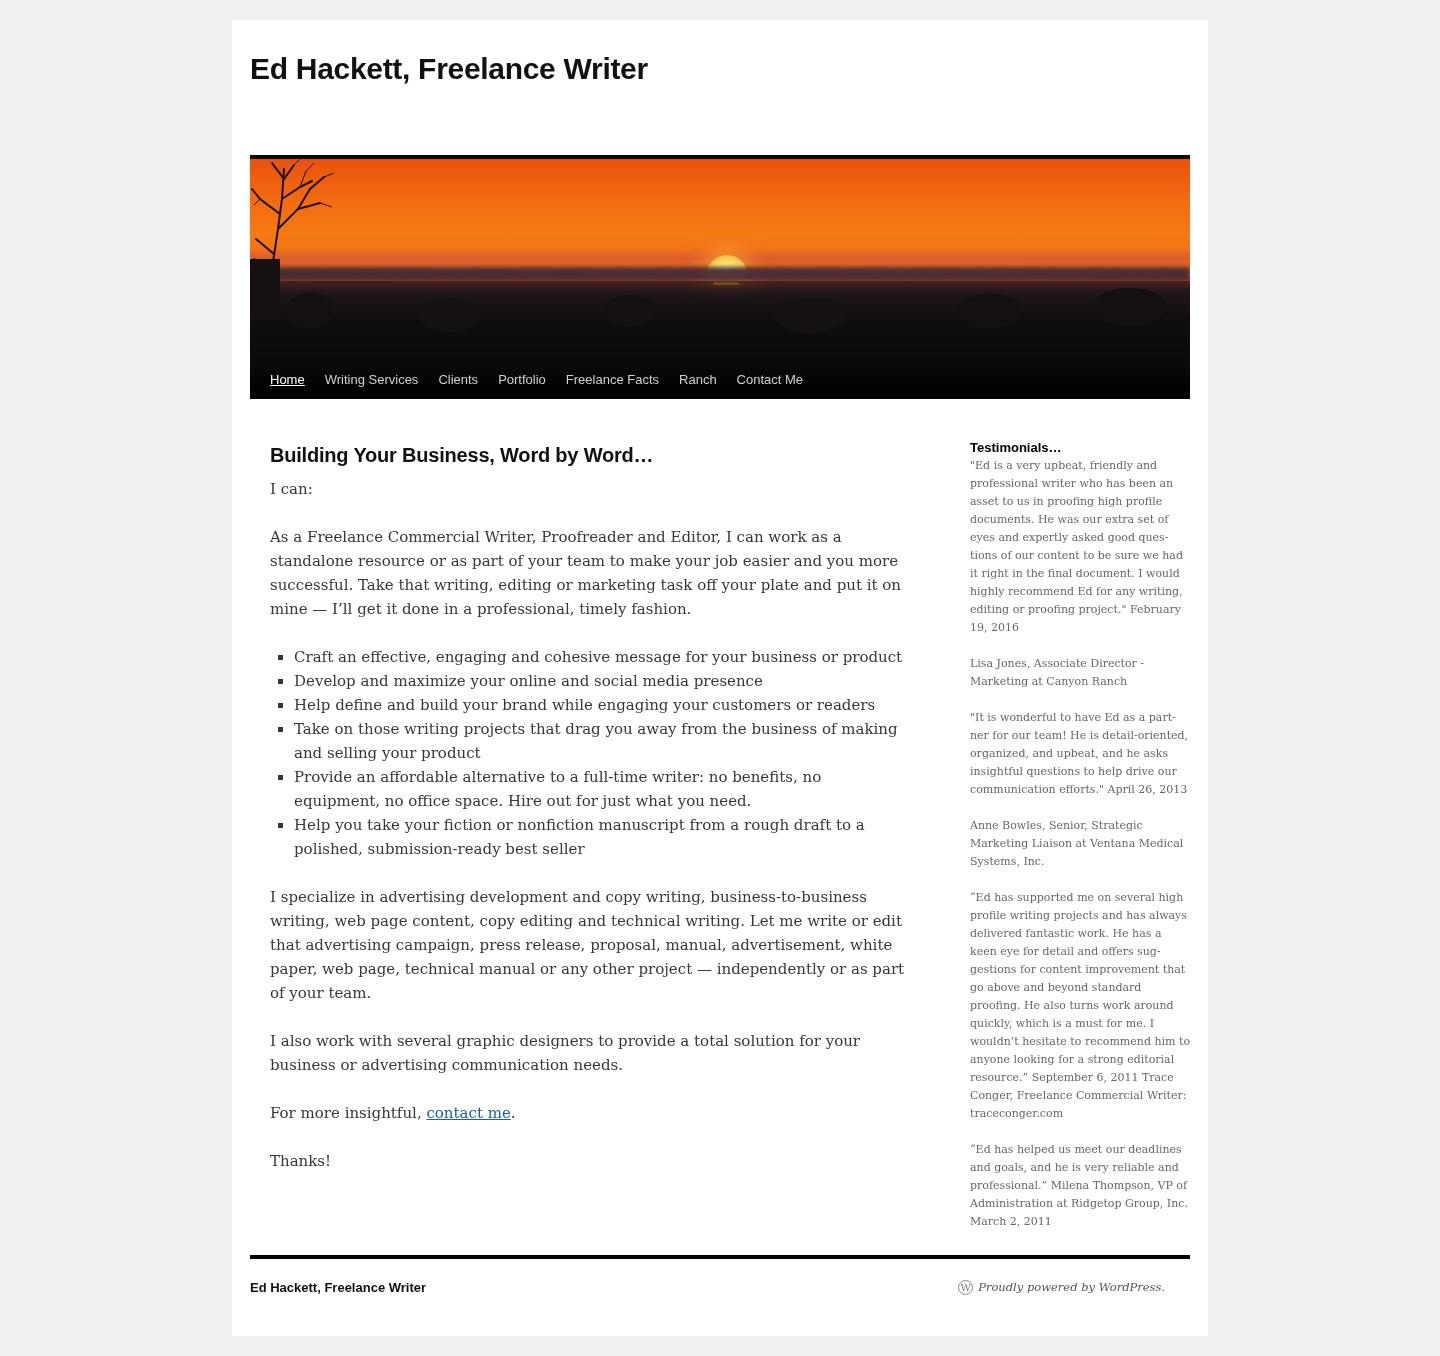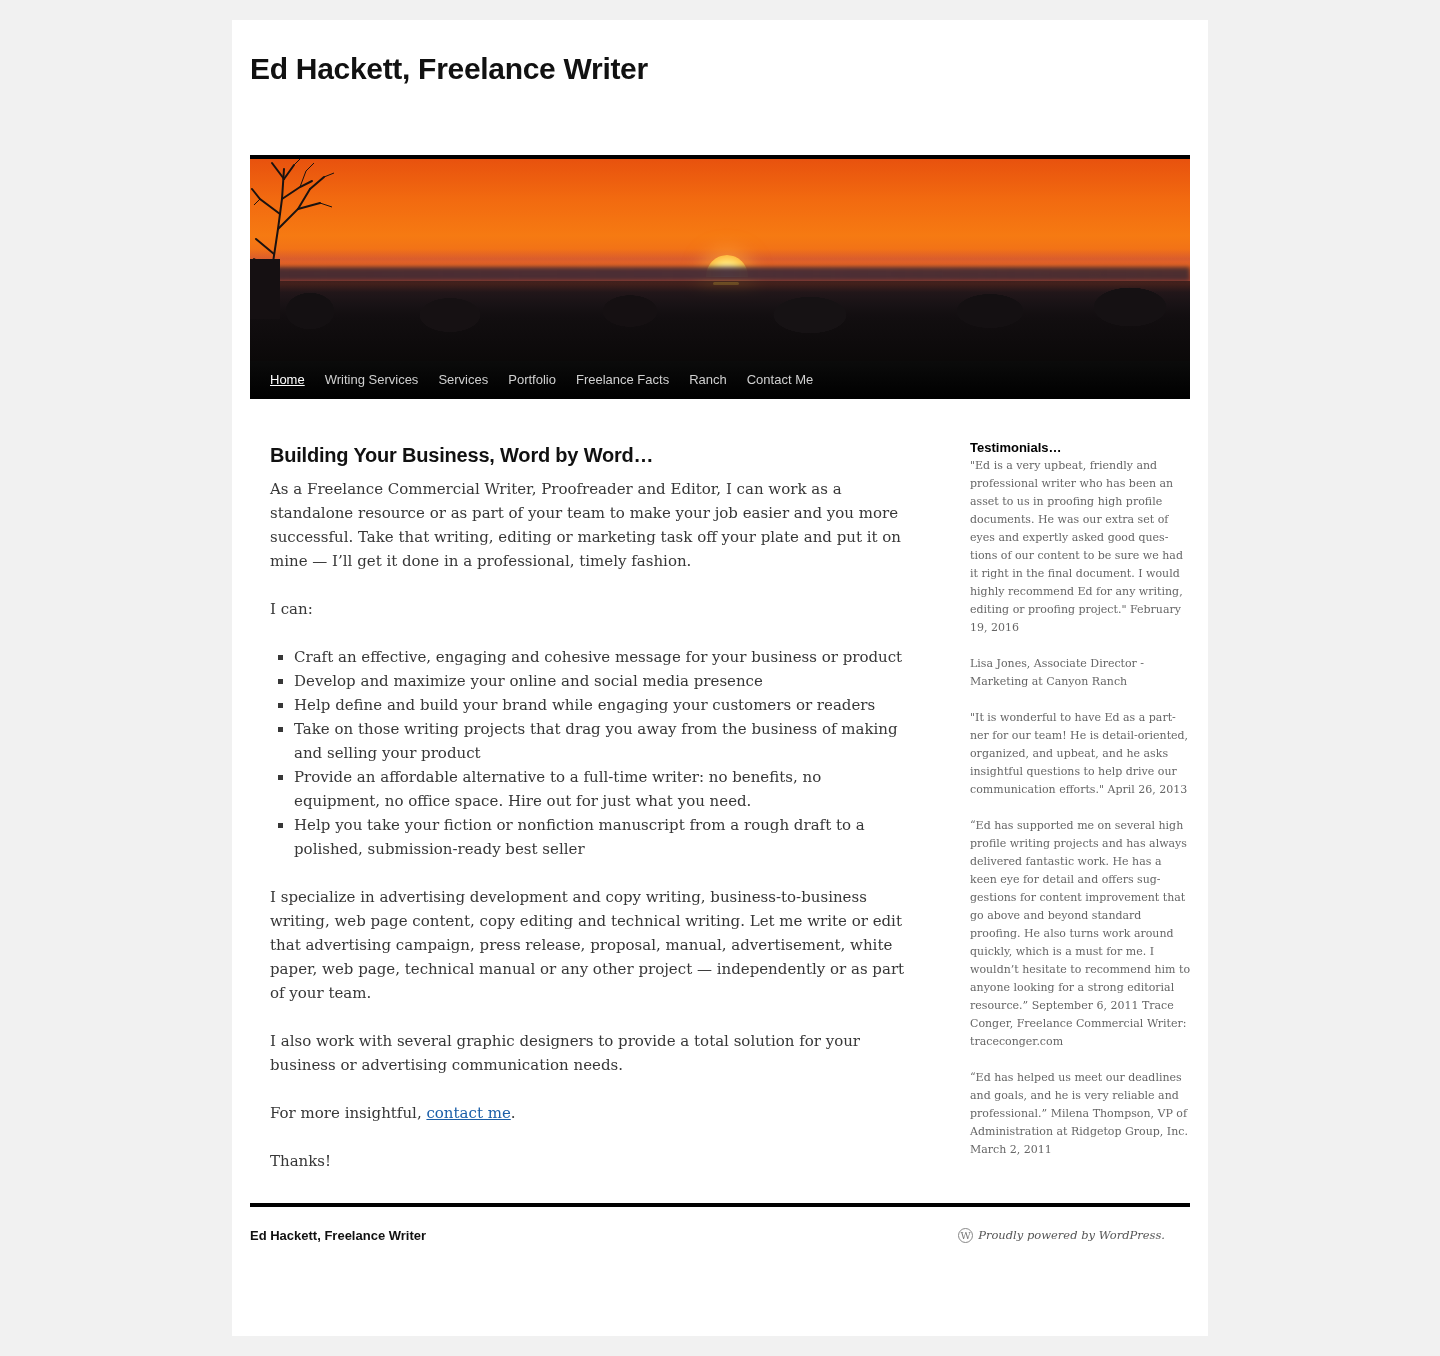--- a/index.html
+++ b/index.html
@@ -237,52 +237,53 @@
             <path d="M74 18 L84 14"></path>
             <path d="M56 12 L64 4"></path>
         </g>
         <rect x="0" y="100" width="30" height="60" fill="#151012"></rect>
       </svg>
     </div>
 
     <nav id="access">
       <a class="current">Home</a>
       <a>Writing Services</a>
-      <a>Services</a>
+      <a>Clients</a>
       <a>Portfolio</a>
       <a>Freelance Facts</a>
       <a>Ranch</a>
       <a>Contact Me</a>
     </nav>
   </header>
 
   <div id="main">
     <article id="content">
       <h1>Building Your Business, Word by Word…</h1>
+      <p>I can:</p>
       <p>As a Freelance Commercial Writer, Proofreader and Editor, I can work as a standalone resource or as part of your team to make your job easier and you more successful. Take that writing, editing or marketing task off your plate and put it on mine — I’ll get it done in a professional, timely fashion.</p>
-      <p>I can:</p>
       <ul>
         <li>Craft an effective, engaging and cohesive message for your business or product</li>
         <li>Develop and maximize your online and social media presence</li>
         <li>Help define and build your brand while engaging your customers or readers</li>
         <li>Take on those writing projects that drag you away from the business of making and selling your product</li>
         <li>Provide an affordable alternative to a full-time writer: no benefits, no equipment, no office space. Hire out for just what you need.</li>
         <li>Help you take your fiction or nonfiction manuscript from a rough draft to a polished, submission-ready best seller</li>
       </ul>
       <p>I specialize in advertising development and copy writing, business-to-business writing, web page content, copy editing and technical writing. Let me write or edit that advertising campaign, press release, proposal, manual, advertisement, white paper, web page, technical manual or any other project — independently or as part of your team.</p>
       <p>I also work with several graphic designers to provide a total solution for your business or advertising communication needs.</p>
       <p><span>For more insightful, </span><a>contact me</a><span>.</span></p>
       <p>Thanks!</p>
     </article>
 
     <aside id="secondary">
       <h3>Testimonials…</h3>
       <p>"Ed is a very upbeat, friendly and professional writer who has been an asset to us in proofing high profile documents. He was our extra set of eyes and expertly asked good ques­tions of our content to be sure we had it right in the final document. I would highly recommend Ed for any writ­ing, editing or proofing project." February 19, 2016</p>
       <p>Lisa Jones, Associate Director - Marketing at Canyon Ranch</p>
       <p>"It is wonderful to have Ed as a part­ner for our team! He is detail-orient­ed, organized, and upbeat, and he asks insightful questions to help drive our communication efforts." April 26, 2013</p>
+      <p>Anne Bowles, Senior, Strategic Marketing Liaison at Ventana Medical Systems, Inc.</p>
       <p>“Ed has supported me on several high profile writing projects and has al­ways delivered fantastic work. He has a keen eye for detail and offers sug­gestions for content improvement that go above and beyond standard proofing. He also turns work around quickly, which is a must for me. I wouldn’t hesitate to recommend him to anyone looking for a strong editor­ial resource.” September 6, 2011 Trace Conger, Freelance Commercial Writer: traceconger.com</p>
       <p>“Ed has helped us meet our deadlines and goals, and he is very reliable and professional.” Milena Thompson, VP of Administration at Ridgetop Group, Inc. March 2, 2011</p>
     </aside>
   </div>
 
   <footer id="colophon">
     <div id="site-generator-left">Ed Hackett, Freelance Writer</div>
     <a id="site-generator">
       <span class="wp-icon">W</span>
       <span>Proudly powered by WordPress.</span>

